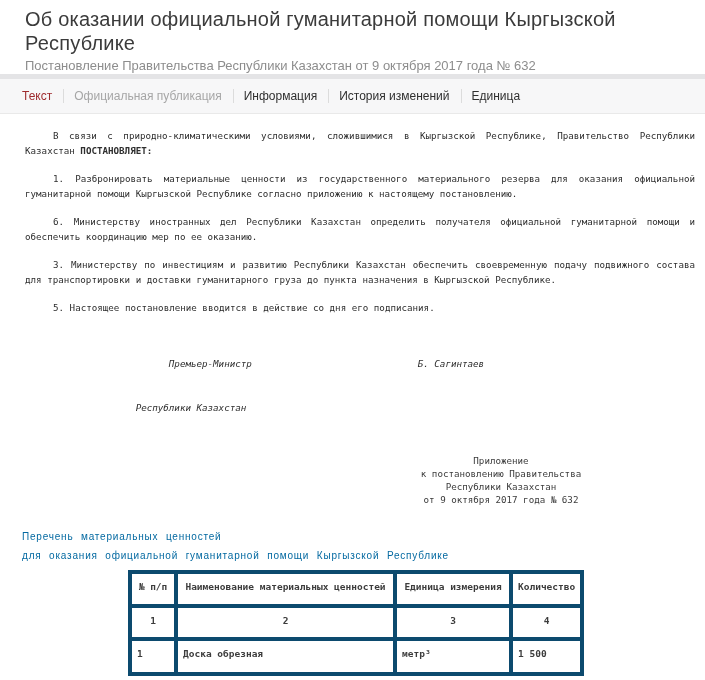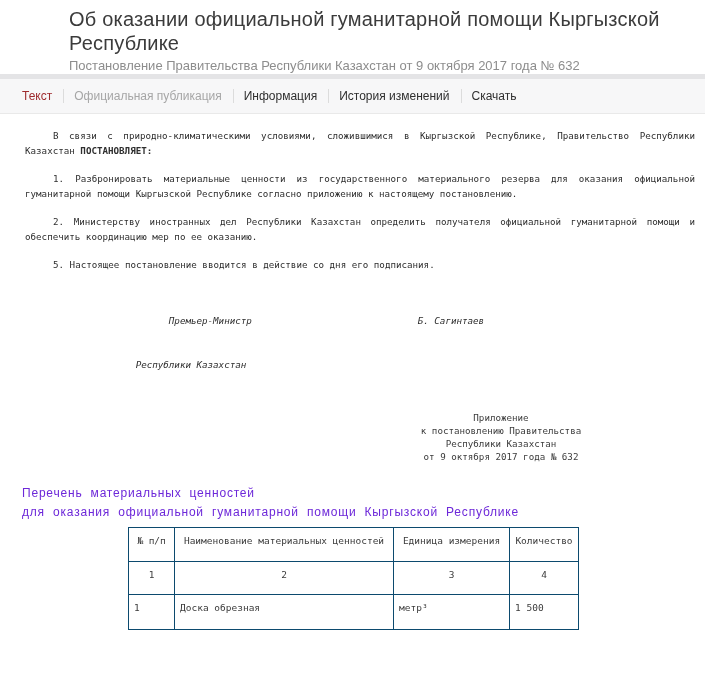--- a/index.html
+++ b/index.html
@@ -1,21 +1,21 @@
 <!DOCTYPE html>
 <html><head>
 <meta charset="utf-8">
 <style>
   html,body { margin:0; padding:0; }
   body {
     width:705px; height:680px; overflow:hidden; position:relative;
     background:#ffffff;
     font-family:"Liberation Sans", sans-serif;
   }
-  .doc-header { padding:7px 19px 0 25px;margin-left:44px; }
+  .doc-header { padding:7px 19px 0 25px; }
   .doc-title {
     margin:0; font-size:20px; line-height:24px; font-weight:normal;
     color:#3b3b3b; max-width:600px; letter-spacing:0.2px;
   }
   .doc-subtitle { margin-top:4px; font-size:13px; line-height:13px; color:#8d8d8d; }
   .band { height:5px; background:#e4e4e6; margin-top:2px; }
   .tabs {
     height:34px; background:#f7f7f8; border-bottom:1px solid #e9e9e9;
     display:flex; align-items:stretch; padding-left:11px; margin:0;
     font-size:12px; list-style:none;
@@ -30,31 +30,31 @@
     padding:14px 10px 0 25px;
     font-family:"DejaVu Sans Mono", monospace;
     font-size:9.2px; color:#2e2e2e;
   }
   .content p { margin:0 0 13px 0; line-height:15px; text-align:justify; text-indent:28px; }
   .content b { font-weight:bold; }
   .signature { white-space:pre; font-style:italic; line-height:14.5px; margin:0 0 10px 0; }
   .appendix { width:300px; margin:0 0 21px 326px; text-align:center; line-height:13px; color:#3c3c3c; }
   .annex-heading {
     font-family:"Liberation Sans", sans-serif; font-weight:normal;
-    font-size:12px; line-height:19px; color:#6d28d9;
+    font-size:10px; line-height:19px; color:#0369a1;
     letter-spacing:0.8px; word-spacing:4px;
     margin:0 0 5px -3px;
   }
   table.annex {
     border-collapse:collapse; margin-left:103px;
     font-size:9.5px; color:#3c3c3c; table-layout:fixed;
   }
   .annex th, .annex td {
-    border:1px solid #0c4a6e; vertical-align:top;
-    padding:7px 5px 0 5px; font-weight:normal; white-space:nowrap;
+    border:4px solid #0c4a6e; vertical-align:top;
+    padding:7px 5px 0 5px; font-weight:bold; white-space:nowrap;
   }
   .annex thead th { text-align:center; }
   .annex .num-row td { text-align:center; }
   .annex td { text-align:left; }
   .r-head { height:34px; }
   .r-num  { height:33px; }
   .r-data { height:35px; }
 </style>
 </head>
 <body>
@@ -64,29 +64,30 @@
   <div class="doc-subtitle">Постановление Правительства Республики Казахстан от 9 октября 2017 года № 632</div>
 </div>
 
 <div class="band"></div>
 
 <ul class="tabs">
   <li class="tab active">Текст</li>
   <li class="tab disabled">Официальная публикация</li>
   <li class="tab">Информация</li>
   <li class="tab">История изменений</li>
-  <li class="tab">Скачать</li>
+  <li class="tab">Единица</li>
 </ul>
 
 <div class="content">
 
   <p><span>В связи с природно-климатическими условиями, сложившимися в Кыргызской Республике, Правительство Республики Казахстан</span> <b>ПОСТАНОВЛЯЕТ:</b></p>
 
   <p>1. Разбронировать материальные ценности из государственного материального резерва для оказания официальной гуманитарной помощи Кыргызской Республике согласно приложению к настоящему постановлению.</p>
-  <p>2. Министерству иностранных дел Республики Казахстан определить получателя официальной гуманитарной помощи и обеспечить координацию мер по ее оказанию.</p>
+  <p>6. Министерству иностранных дел Республики Казахстан определить получателя официальной гуманитарной помощи и обеспечить координацию мер по ее оказанию.</p>
+  <p>3. Министерству по инвестициям и развитию Республики Казахстан обеспечить своевременную подачу подвижного состава для транспортировки и доставки гуманитарного груза до пункта назначения в Кыргызской Республике.</p>
   <p>5. Настоящее постановление вводится в действие со дня его подписания.</p>
 
   <div class="signature">
     <div>                          Премьер-Министр                              Б. Сагинтаев</div>
     <div>                    Республики Казахстан</div>
   </div>
 
   <div class="appendix">
     <div>Приложение</div>
     <div>к постановлению Правительства</div>

